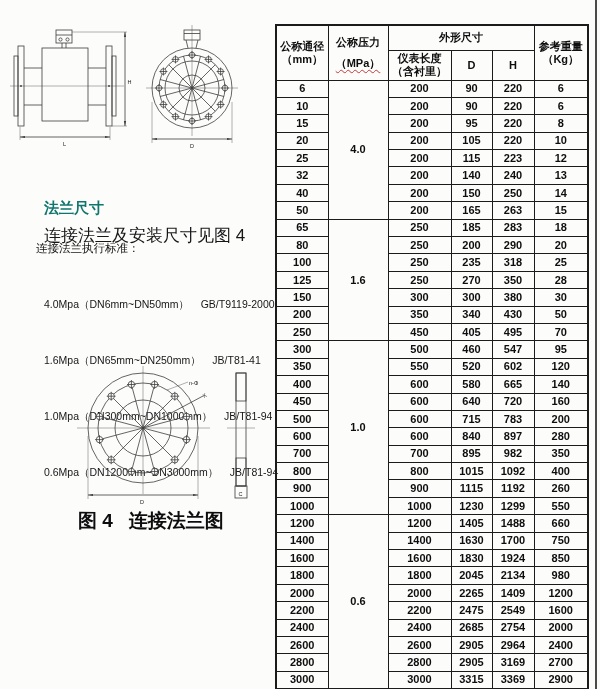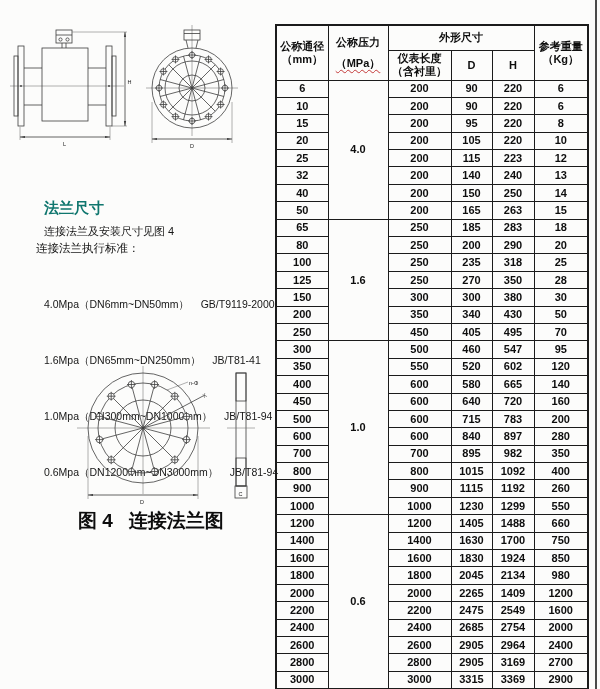--- a/index.html
+++ b/index.html
@@ -4,21 +4,21 @@
 <style>
   html,body{margin:0;padding:0;background:#e8e8e8;}
   .page{position:relative;width:600px;height:689px;background:#fcfcfb;overflow:hidden;
         font-family:"Liberation Sans","DejaVu Sans",sans-serif;color:#111;}
   .edge-line{position:absolute;left:595px;top:0;width:2px;height:689px;background:#4a4a4a;}
 
   
   .fig3-caption{position:absolute;left:46px;top:167px;font-size:11px;font-weight:bold;
                 white-space:pre;color:#151515;letter-spacing:0.2px;}
   .flange-heading{position:absolute;left:44px;top:199px;font-size:15px;font-weight:bold;color:#0f766e;}
-  .flange-line1{position:absolute;left:44px;top:224px;font-size:11px;color:#161616;}
+  .flange-line1{position:absolute;left:44px;top:224px;font-size:17px;color:#161616;}
   .flange-line2{position:absolute;left:36px;top:241px;font-size:11.5px;color:#161616;}
   .standards{position:absolute;left:44px;top:258px;font-size:10.5px;line-height:18.6px;
              white-space:pre;color:#161616;}
   .fig4-caption{position:absolute;left:78px;top:508px;font-size:19px;font-weight:bold;
                 white-space:pre;color:#0d0d0d;}
 
   
   table.dims{position:absolute;left:275px;top:24px;width:312px;border-collapse:collapse;
              table-layout:fixed;border:2px solid #1b1b1b;padding-left:28px;}
   table.dims th,table.dims td{border:1px solid #1b1b1b;text-align:center;vertical-align:middle;

